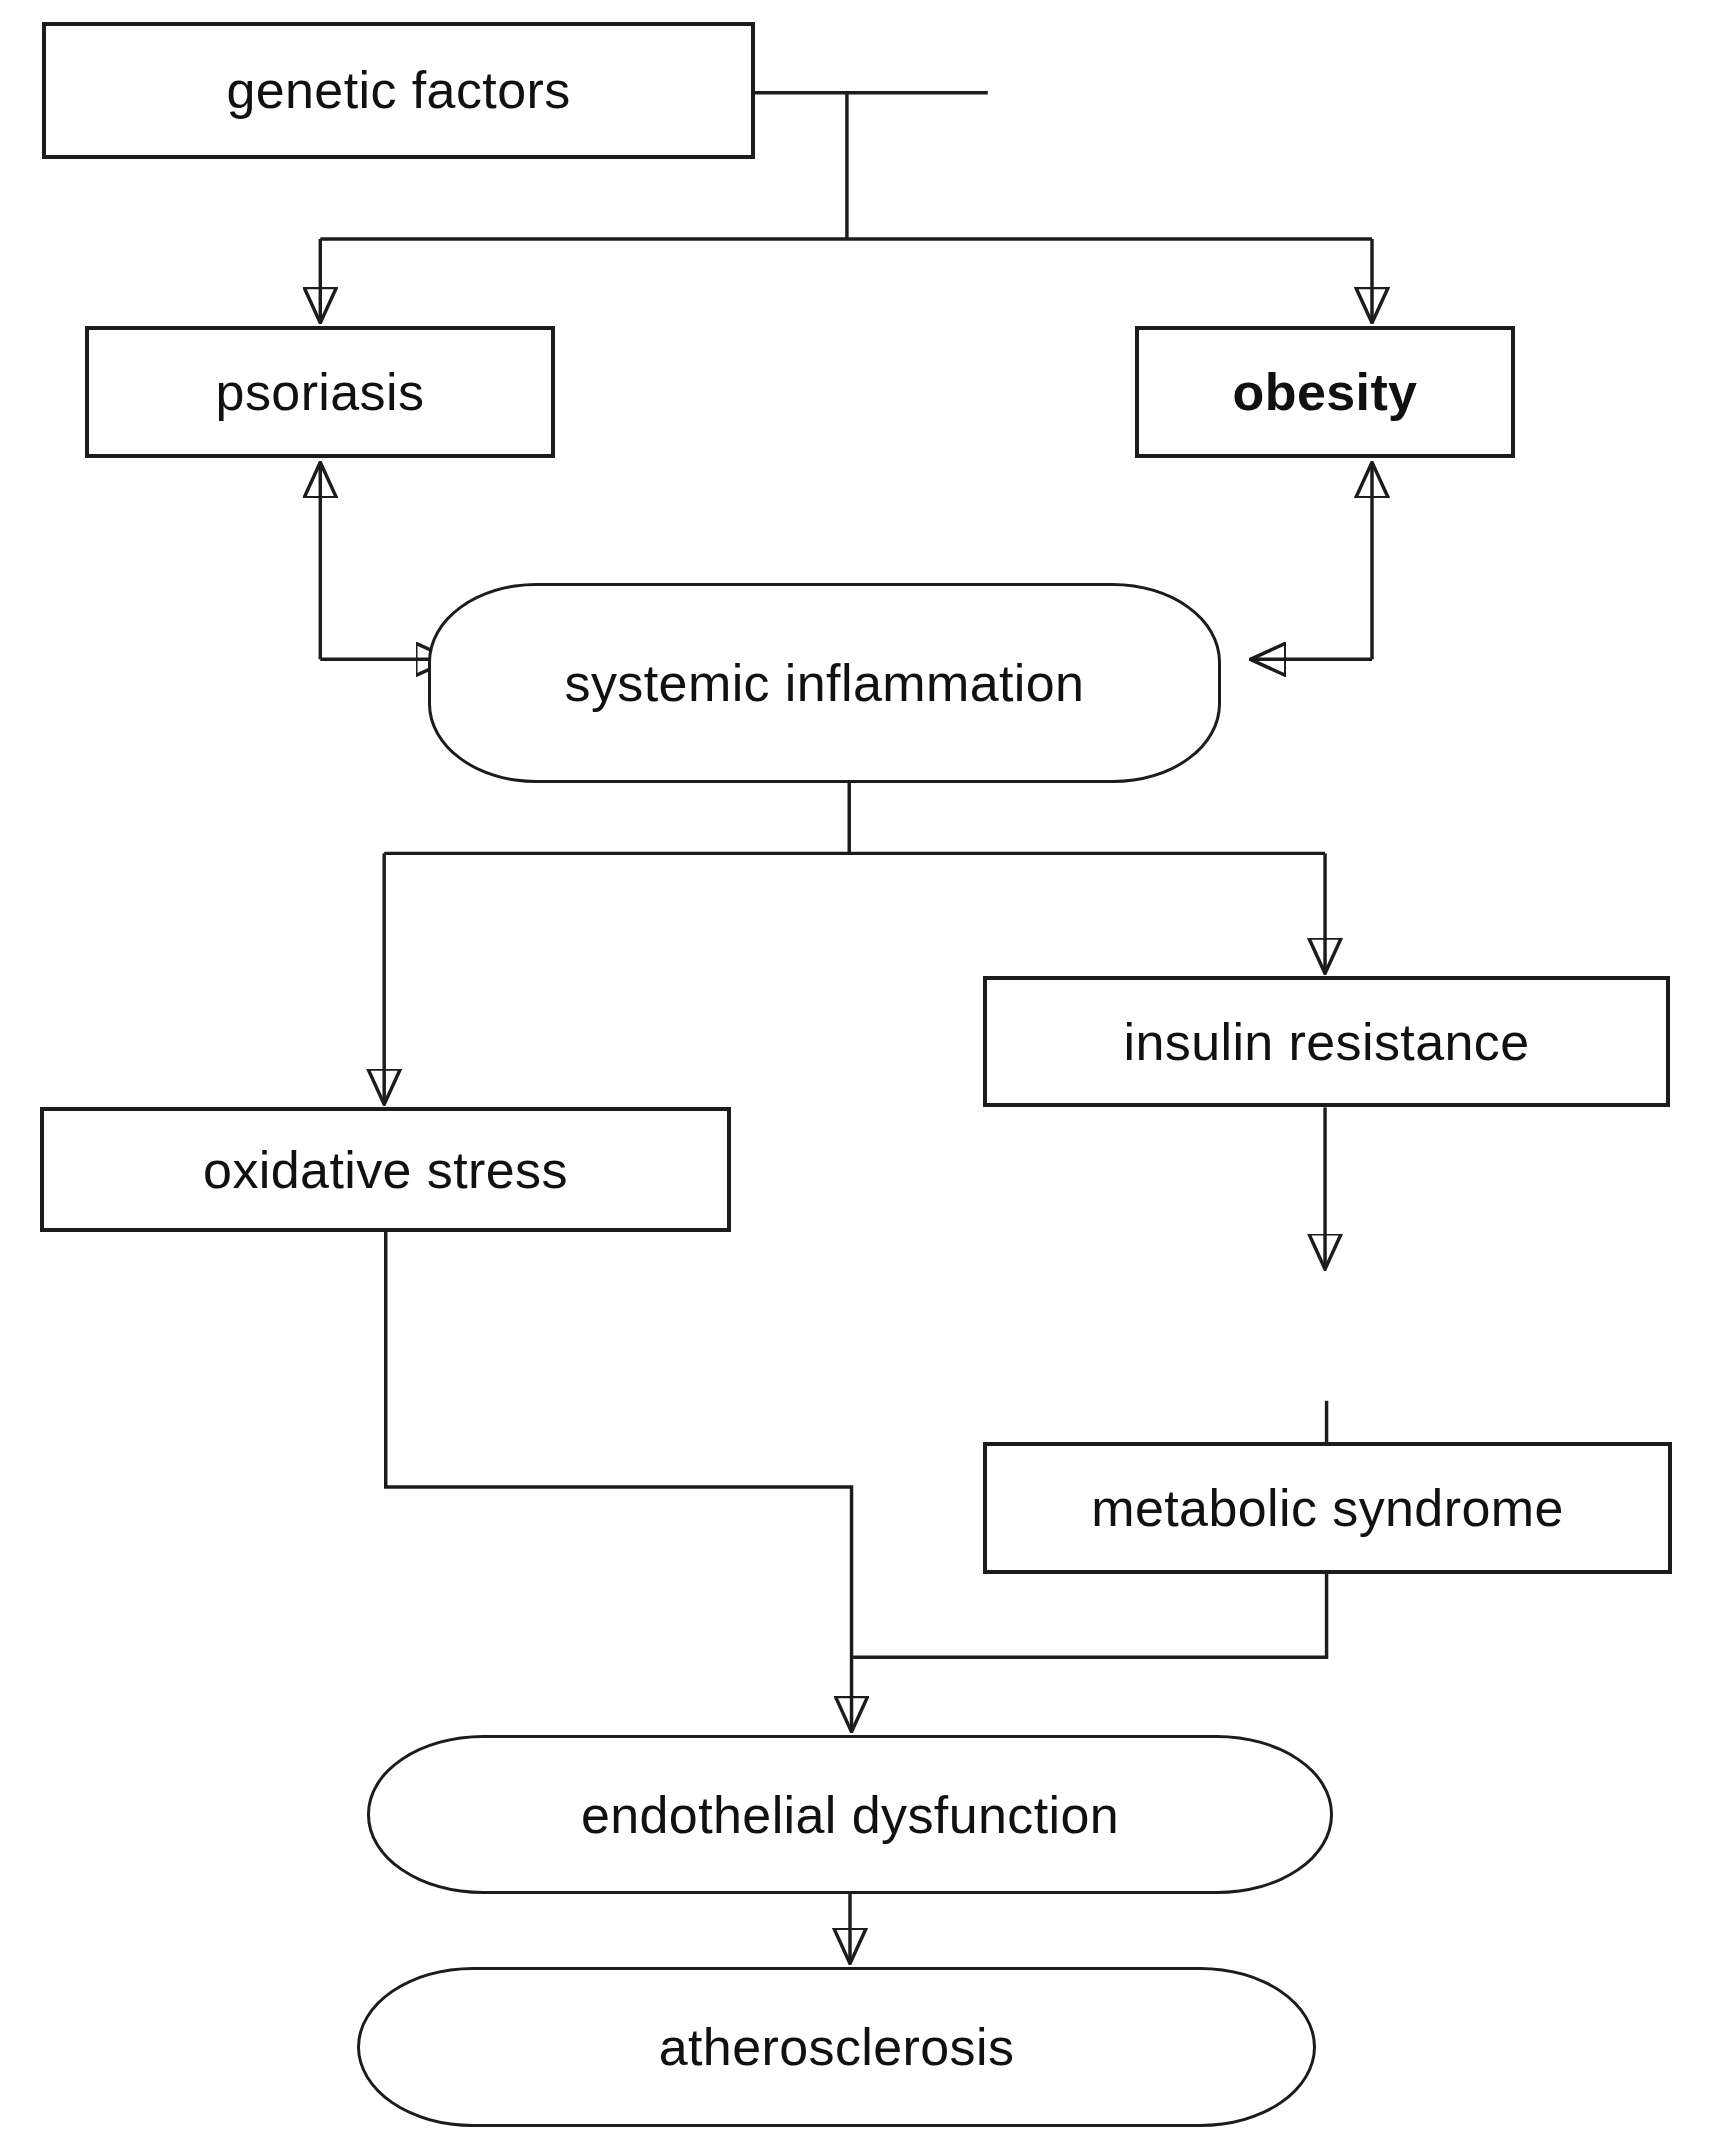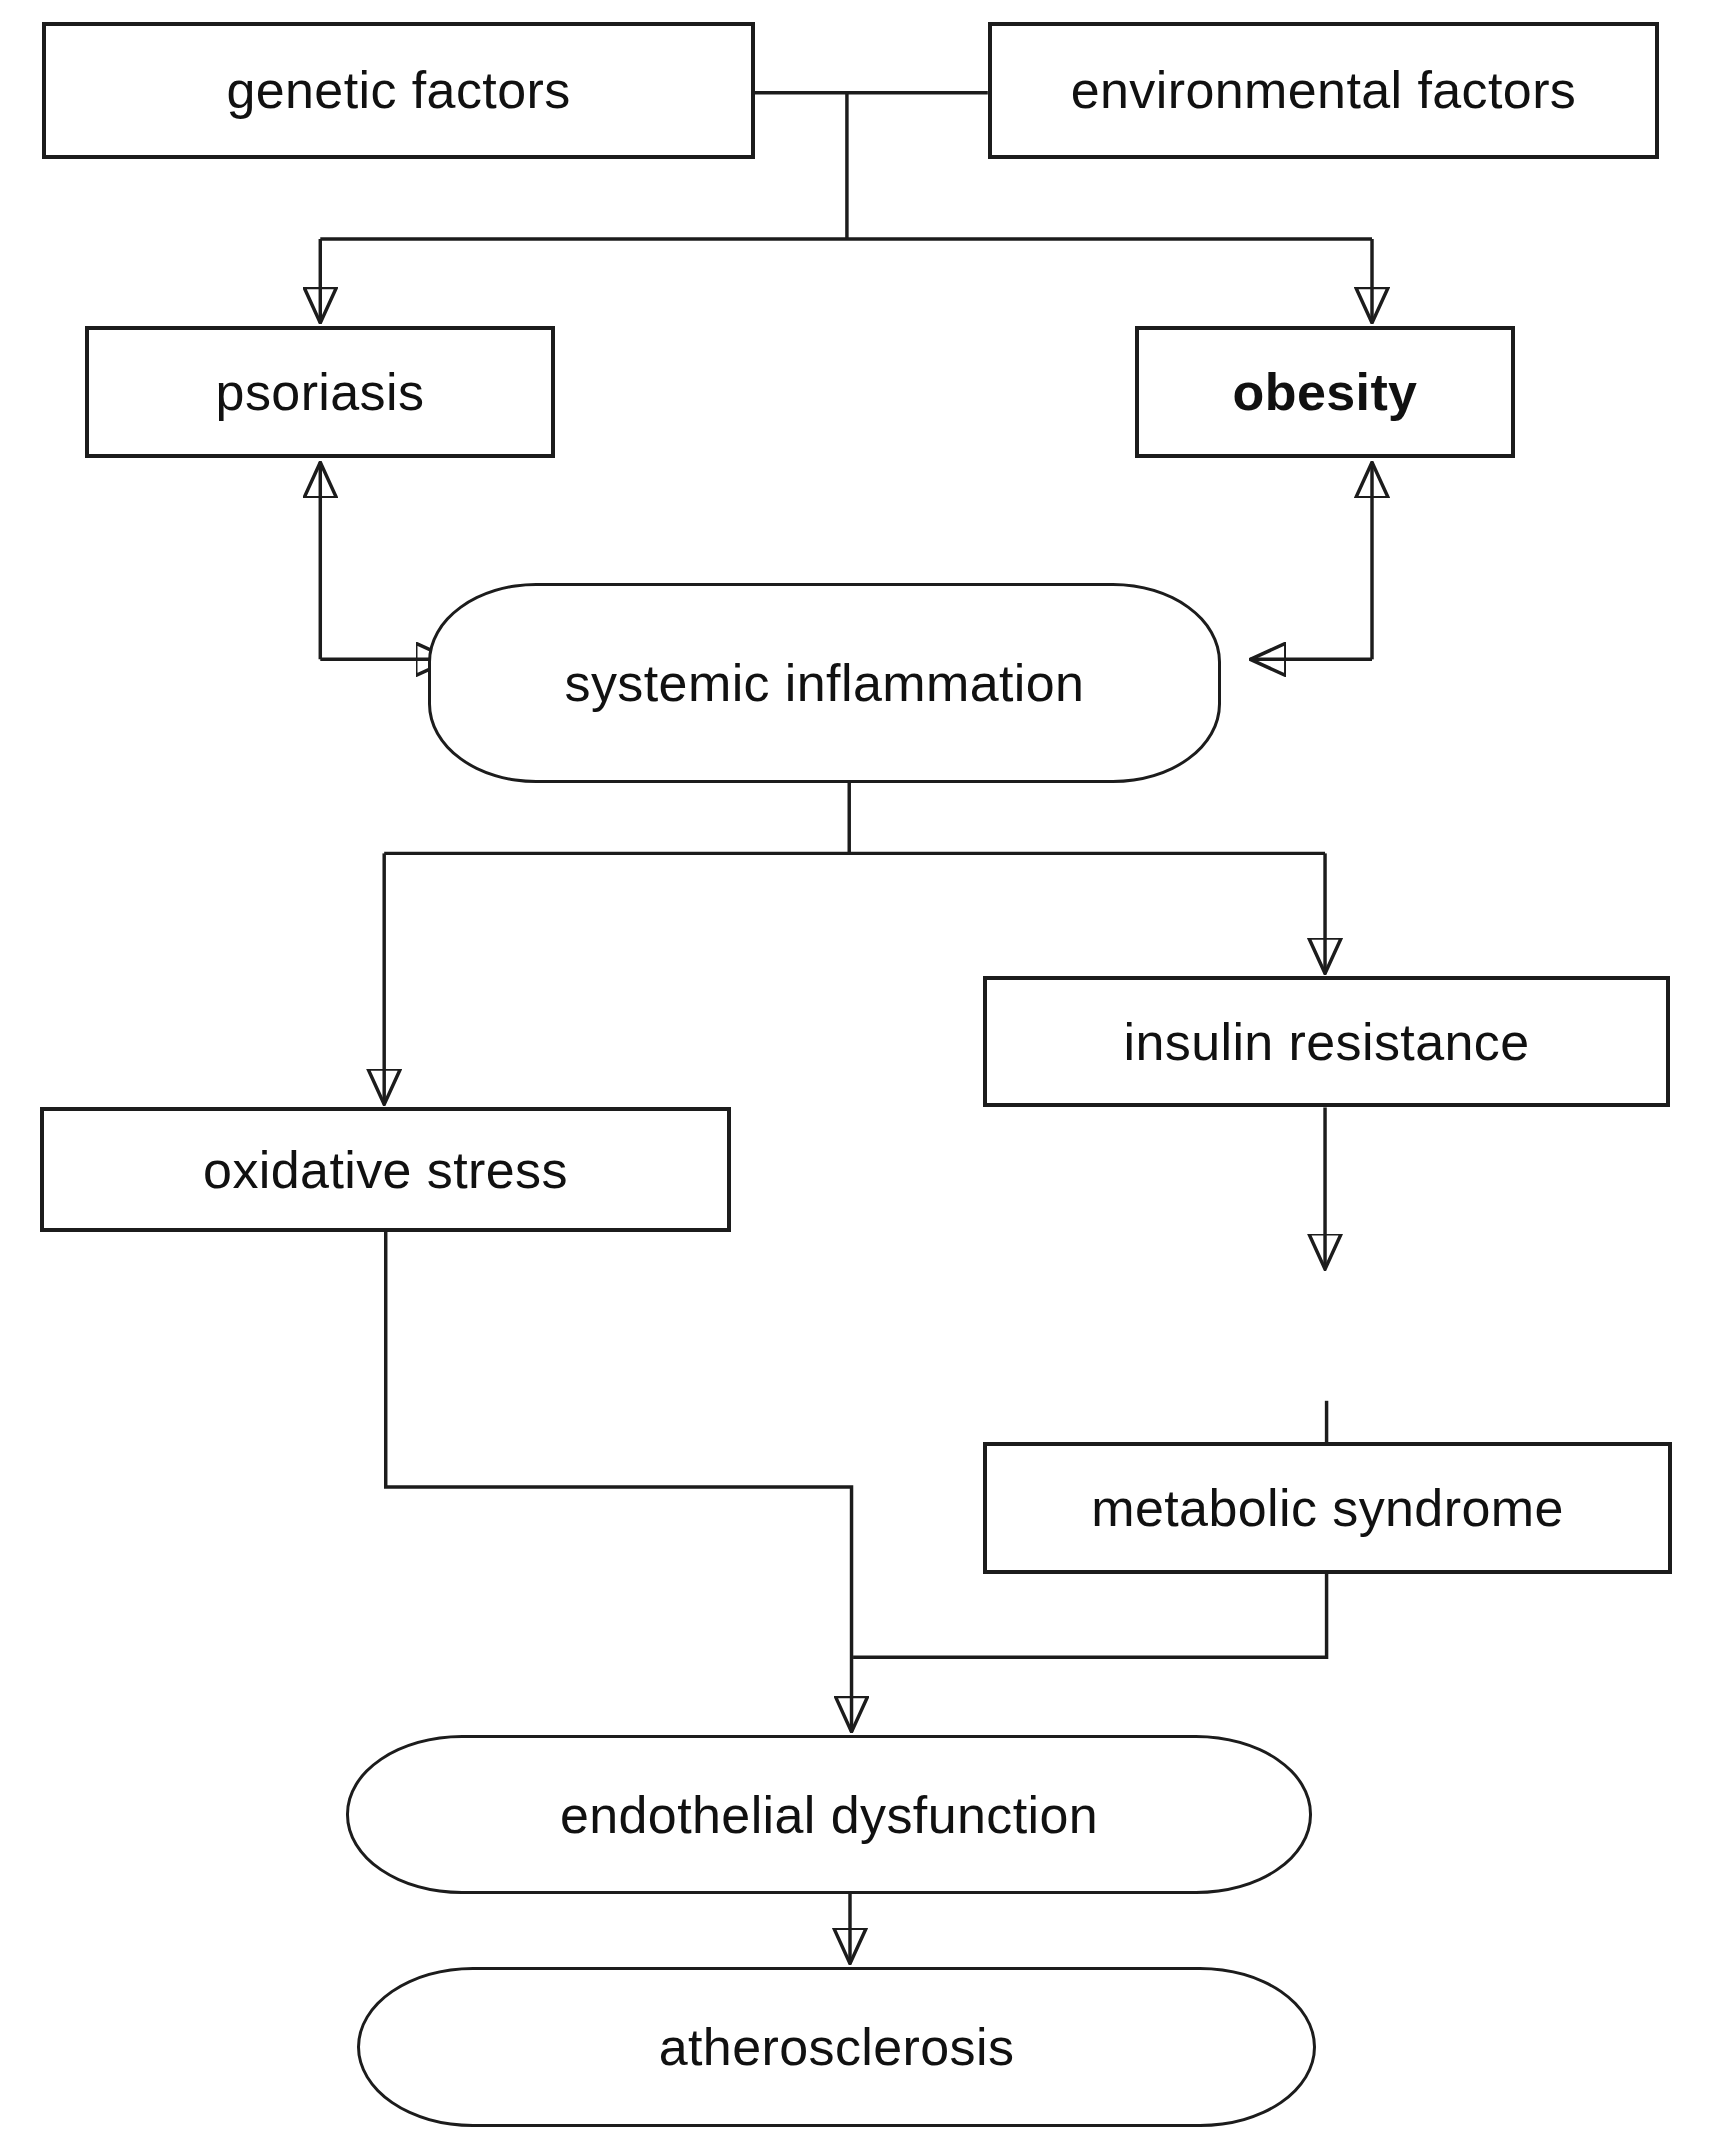--- a/index.html
+++ b/index.html
@@ -50,21 +50,21 @@
   
   #n-genetic    { left:   42px; top:   21.6px; width:  713px; height: 137px; }
   #n-environ    { left: 988px; top:   21.6px; width:  671px; height: 137px; }
   #n-psoriasis  { left:  85px; top:  326px; width:  470px; height: 132px; }
   #n-obesity    { left: 1135px; top:  326px; width:  380px; height: 132px; font-weight: bold; }
   #n-systemic   { left:  428px; top:  583px; width: 793px; height: 200px; }
   #n-oxidative  { left:   40px; top: 1107px; width:  691px; height: 125px; }
   #n-insulin    { left: 983px; top: 976px; width:  687px; height: 131px; }
   #n-diabetes   { left: 983px; top: 1272px; width:  689px; height: 129px; }
   #n-metabolic  { left: 983px; top: 1442px; width:  689px; height: 132px; }
-  #n-endo       { left:  346px; top: 1735px; width: 966px; height: 159px; }
+  #n-endo       { left:  367px; top: 1735px; width: 966px; height: 159px; }
   #n-athero     { left:  357px; top: 1967px; width: 959px; height: 160px; }
 </style>
 </head>
 <body>
 
 <div class="canvas">
 
   <svg class="edges" viewBox="0 0 2221 2793" aria-hidden="true">
     <defs>
       <marker id="arrow" markerUnits="userSpaceOnUse" markerWidth="48" markerHeight="46" viewBox="0 0 48 46" refX="46" refY="23" orient="auto">
@@ -94,23 +94,20 @@
     <path d="M501 1598 V1931 H1106 V2249" marker-end="url(#arrow)"></path>
     <path d="M1723 2044 V2152 H1108"></path>
 
     <path d="M1104 2457 V2550" marker-end="url(#arrow)"></path>
   </svg>
 
   <div class="node" id="n-genetic">
     <span>genetic factors</span>
   </div>
 
-  <div class="node" id="n-environ">
-    <span>environmental factors</span>
-  </div>
 
   <div class="node" id="n-psoriasis">
     <span>psoriasis</span>
   </div>
 
   <div class="node" id="n-obesity">
     <span>obesity</span>
   </div>
 
   <div class="node stadium" id="n-systemic">

